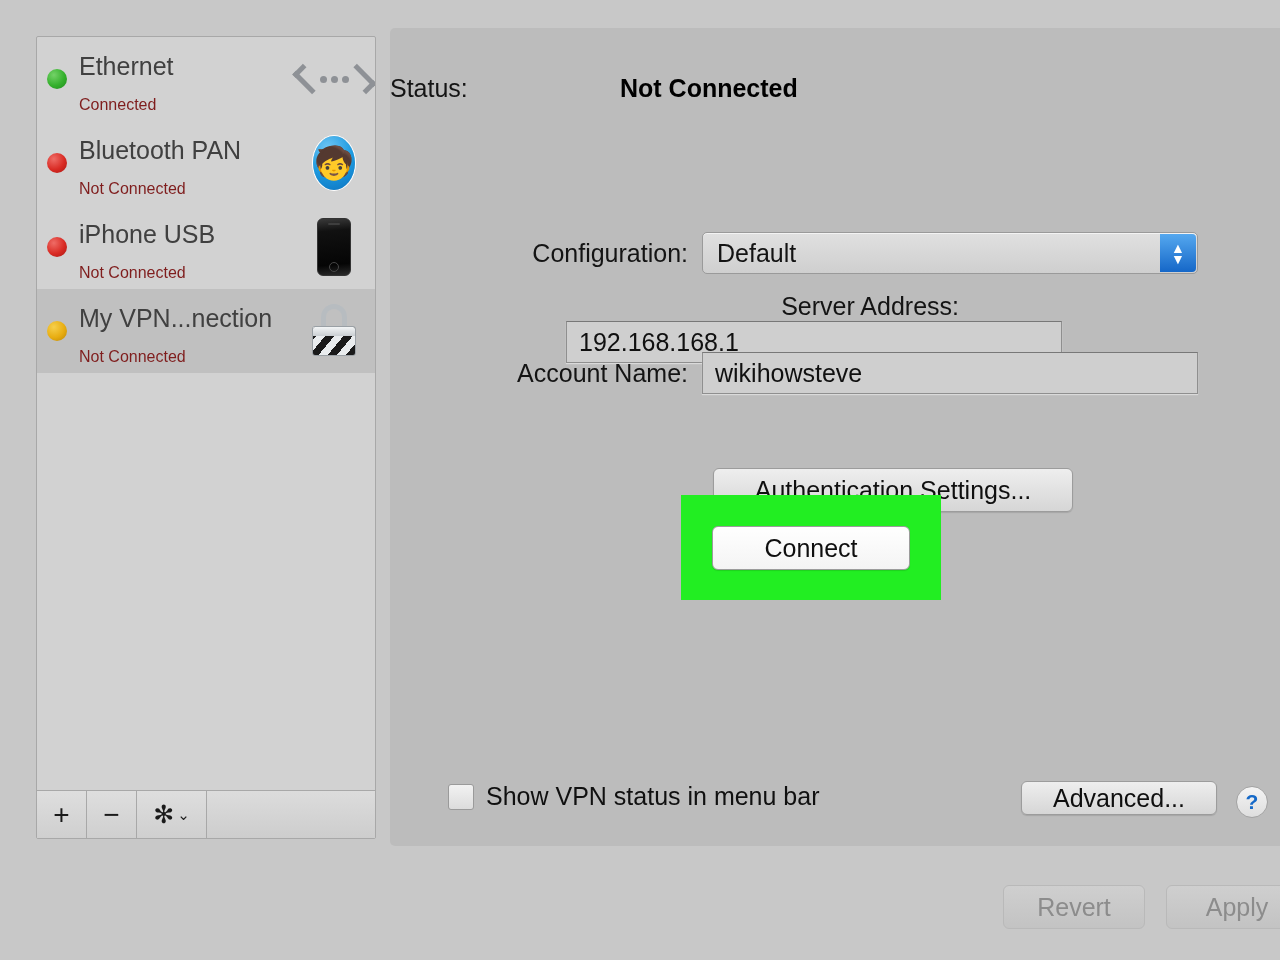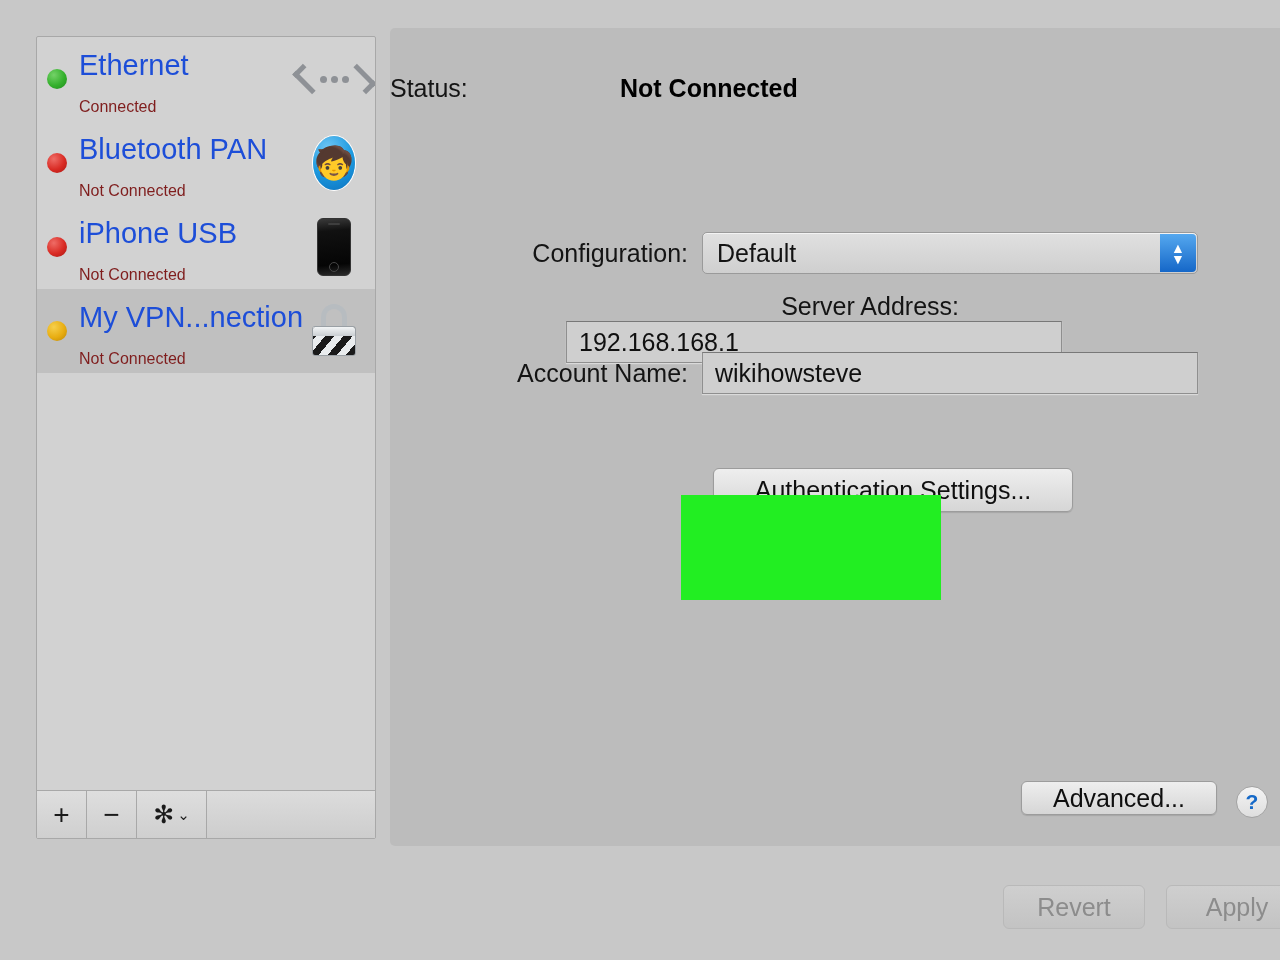--- a/index.html
+++ b/index.html
@@ -40,21 +40,21 @@
   .svc-row.selected { background: #c0c0c0; }
   .svc-dot {
     width: 20px; height: 20px; border-radius: 50%;
     flex: 0 0 20px; margin-right: 12px;
   }
   .svc-dot.green { background: radial-gradient(circle at 34% 30%, #74d268 0%, #34b02c 55%, #1f8a1c 100%); }
   .svc-dot.red   { background: radial-gradient(circle at 34% 30%, #ef6c66 0%, #d92b24 55%, #a81612 100%); }
   .svc-dot.amber { background: radial-gradient(circle at 34% 30%, #f6cf4c 0%, #e8ad11 55%, #bb8504 100%); }
   .svc-text { flex: 1 1 auto; min-width: 0; }
   .svc-name {
-    font-size: 29px; color: #1d4ed8; line-height: 1.12;
+    font-size: 25px; color: #404040; line-height: 1.12;
     white-space: nowrap; overflow: hidden; margin-top: 8px;
   }
   .svc-status {
     font-size: 16px; color: #7f1d1d; line-height: 1.18; margin-top: 16px;
     white-space: nowrap;
   }
   .svc-icon {
     flex: 0 0 auto; width: 58px; height: 58px;
     display: flex; align-items: center; justify-content: center;
   }
@@ -350,21 +350,26 @@
   <div class="form-row" style="top:352px;">
     <span class="form-label">Account Name:</span>
     <div class="textfield">
       <span>wikihowsteve</span>
     </div>
   </div>
 
   <div class="push-btn auth-btn">Authentication Settings...</div>
 
   <div class="highlight-box"></div>
-
+  <div class="push-btn connect-btn">Connect</div>
+
+  <div class="checkbox-row">
+    <span class="checkbox"></span>
+    <span class="checkbox-label">Show VPN status in menu bar</span>
+  </div>
 
   <div class="push-btn advanced-btn">Advanced...</div>
   <div class="help-btn">?</div>
 
   <div class="revert-btn">Revert</div>
   <div class="apply-btn">Apply</div>
 
 </div>
 
 </body></html>

